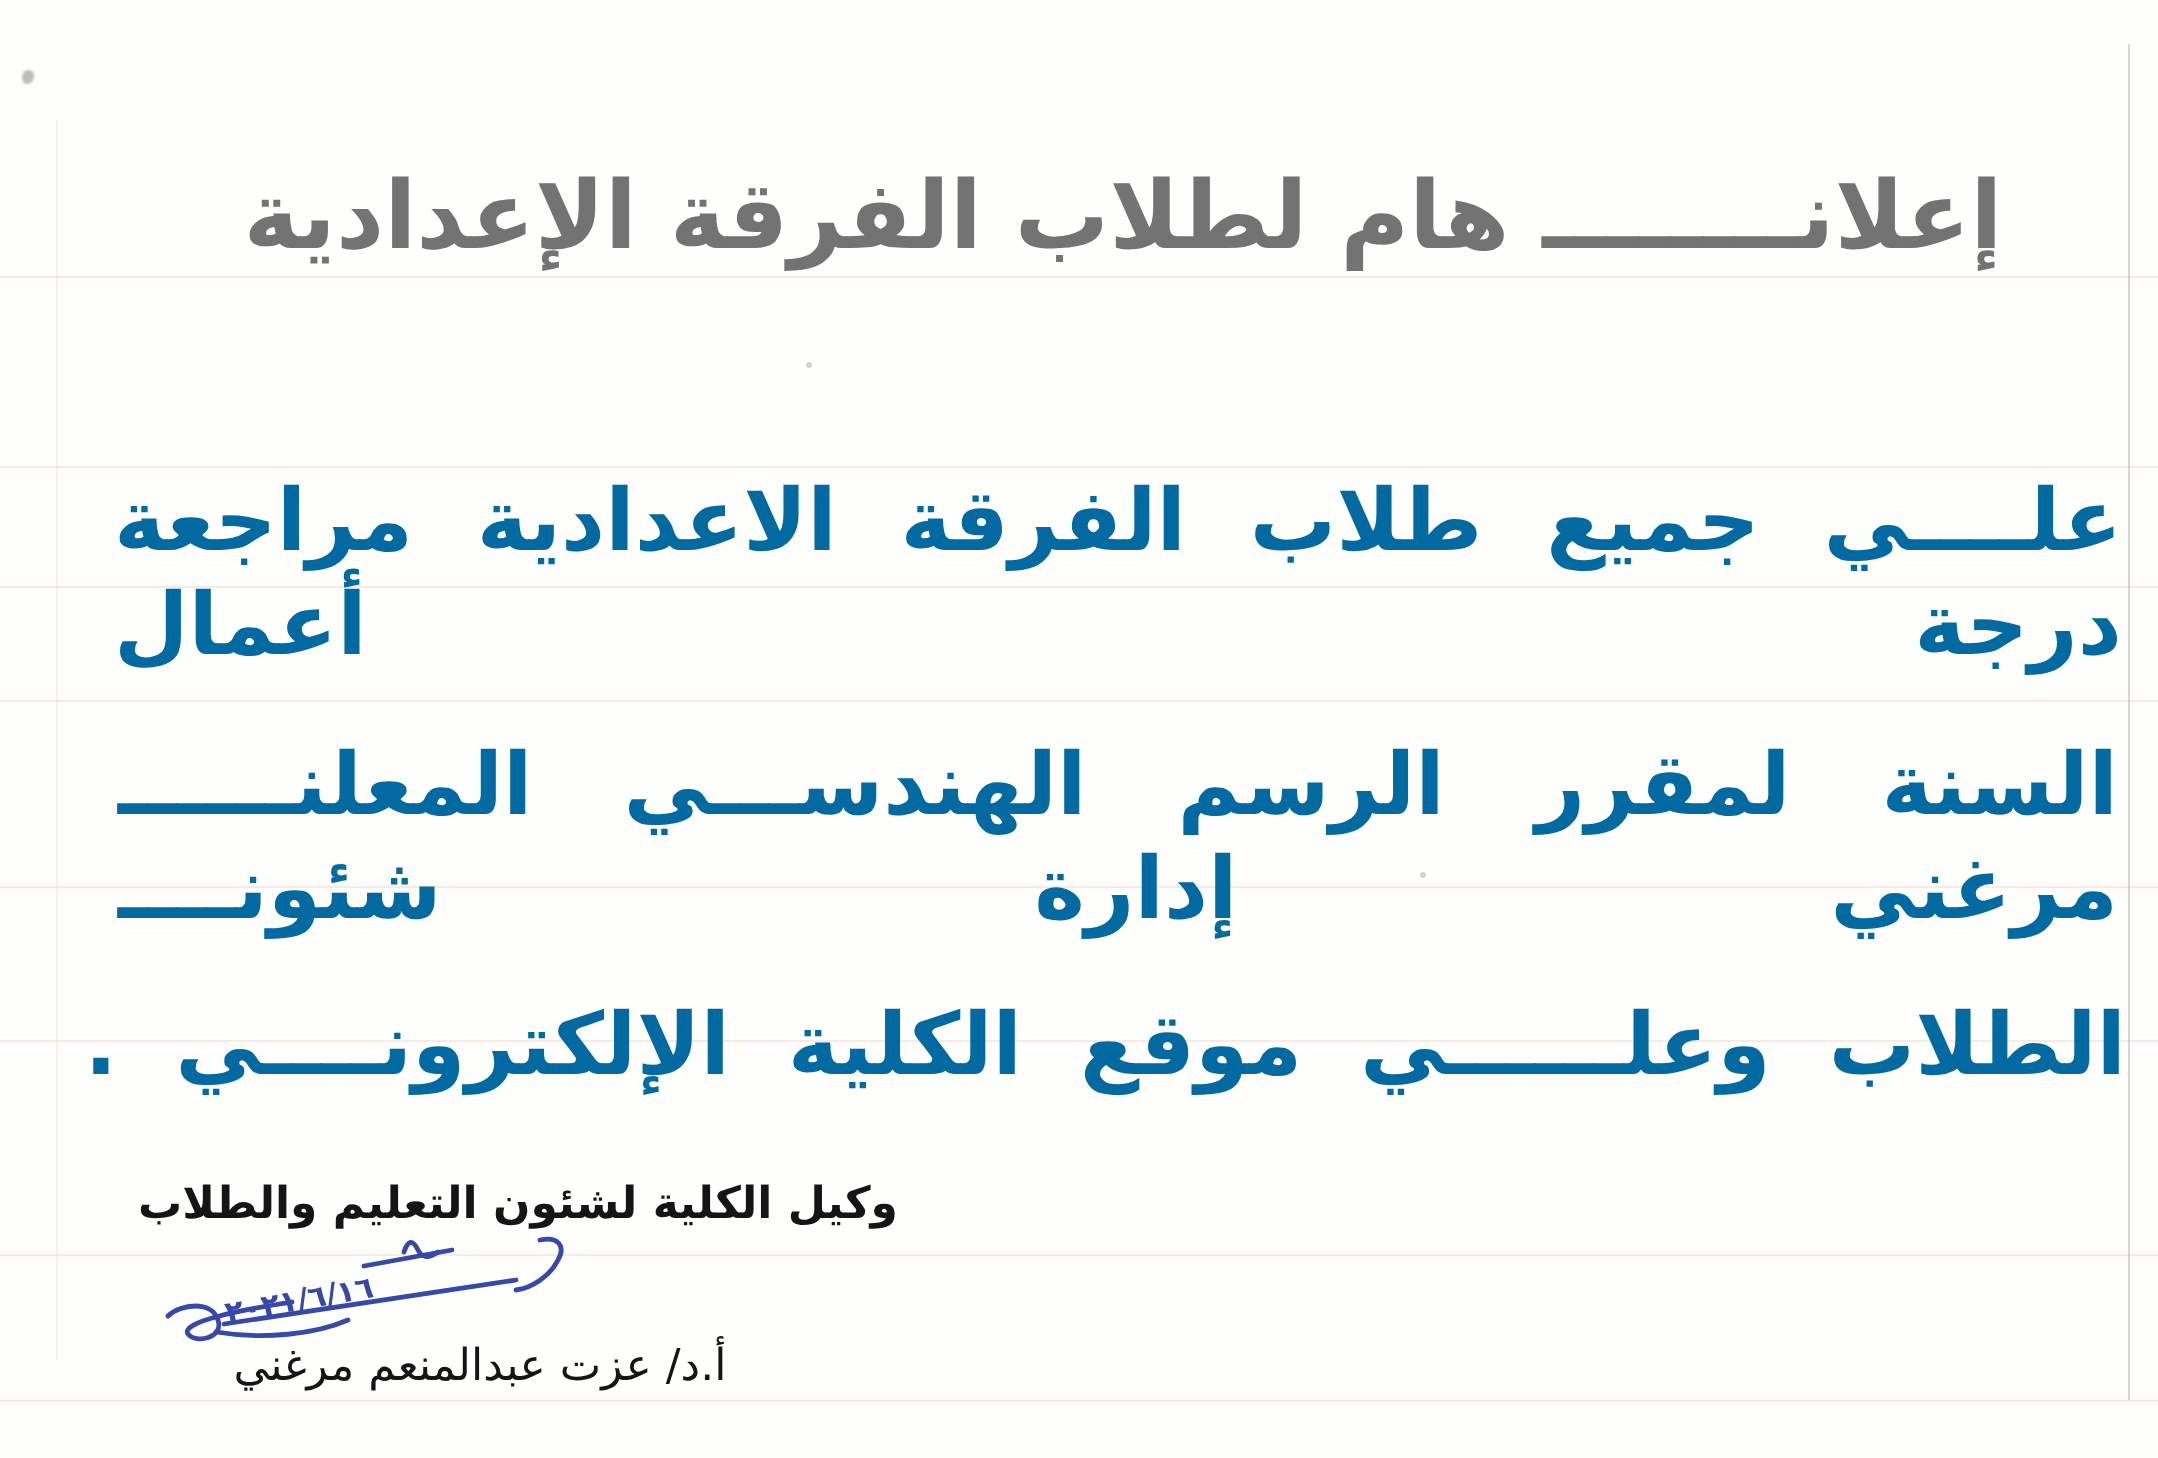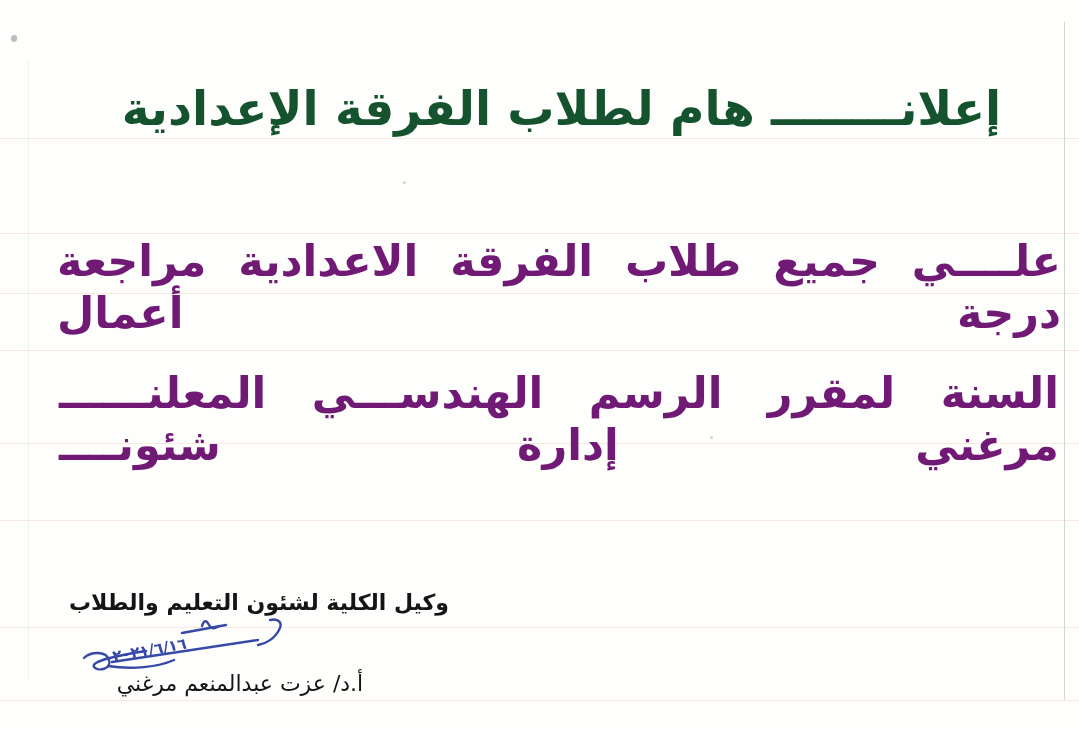--- a/index.html
+++ b/index.html
@@ -67,30 +67,30 @@
   
   .title {
     position: absolute;
     top: 50px;
     left: 0;
     right: 0;
     padding-left: 44px;
     text-align: center;
     font-size: 47px;
     font-weight: bold;
-    color: #14532d;
+    color: #737373;
     direction: rtl;
     white-space: nowrap;
   }
   .bodyline {
     position: absolute;
     direction: rtl;
     font-size: 43px;
     font-weight: bold;
-    color: #701a75;
+    color: #0369a1;
     white-space: nowrap;
     line-height: 1.2;
     margin-left: 43px;
   }
   .line-a {
     top: 193px;
     right: 18px;
     left: 14px;
     white-space: normal;
     text-align: justify;
@@ -177,20 +177,21 @@
   <div class="smudge"></div>
   <div class="speck" style="left:403px; top:181px"></div>
   <div class="speck" style="left:710px; top:436px"></div>
 
   <h1 class="title" lang="ar" dir="rtl">إعلانــــــــ هام لطلاب الفرقة الإعدادية</h1>
 
   <p class="bodyline line-a" lang="ar" dir="rtl">علــــي جميع طلاب الفرقة الاعدادية مراجعة درجة أعمال</p>
 
   <p class="bodyline line-b" lang="ar" dir="rtl">السنة لمقرر الرسم الهندســـي المعلنــــــ مرغني إدارة شئونــــ</p>
 
+  <p class="bodyline line-c" lang="ar" dir="rtl">الطلاب وعلــــــي موقع الكلية الإلكترونــــي .</p>
 
   <div class="footer">
 
     <div class="footer-title" lang="ar" dir="rtl">وكيل الكلية لشئون التعليم والطلاب</div>
 
     <div class="signature">
       <svg width="230" height="54" viewBox="0 0 230 54">
         <g fill="none" stroke="#3649a8" stroke-width="2.4" stroke-linecap="round" stroke-linejoin="round">
 
           <path d="M196,3 c9,-2 13,3 9,10 c-4,8 -13,14 -21,15"></path>

